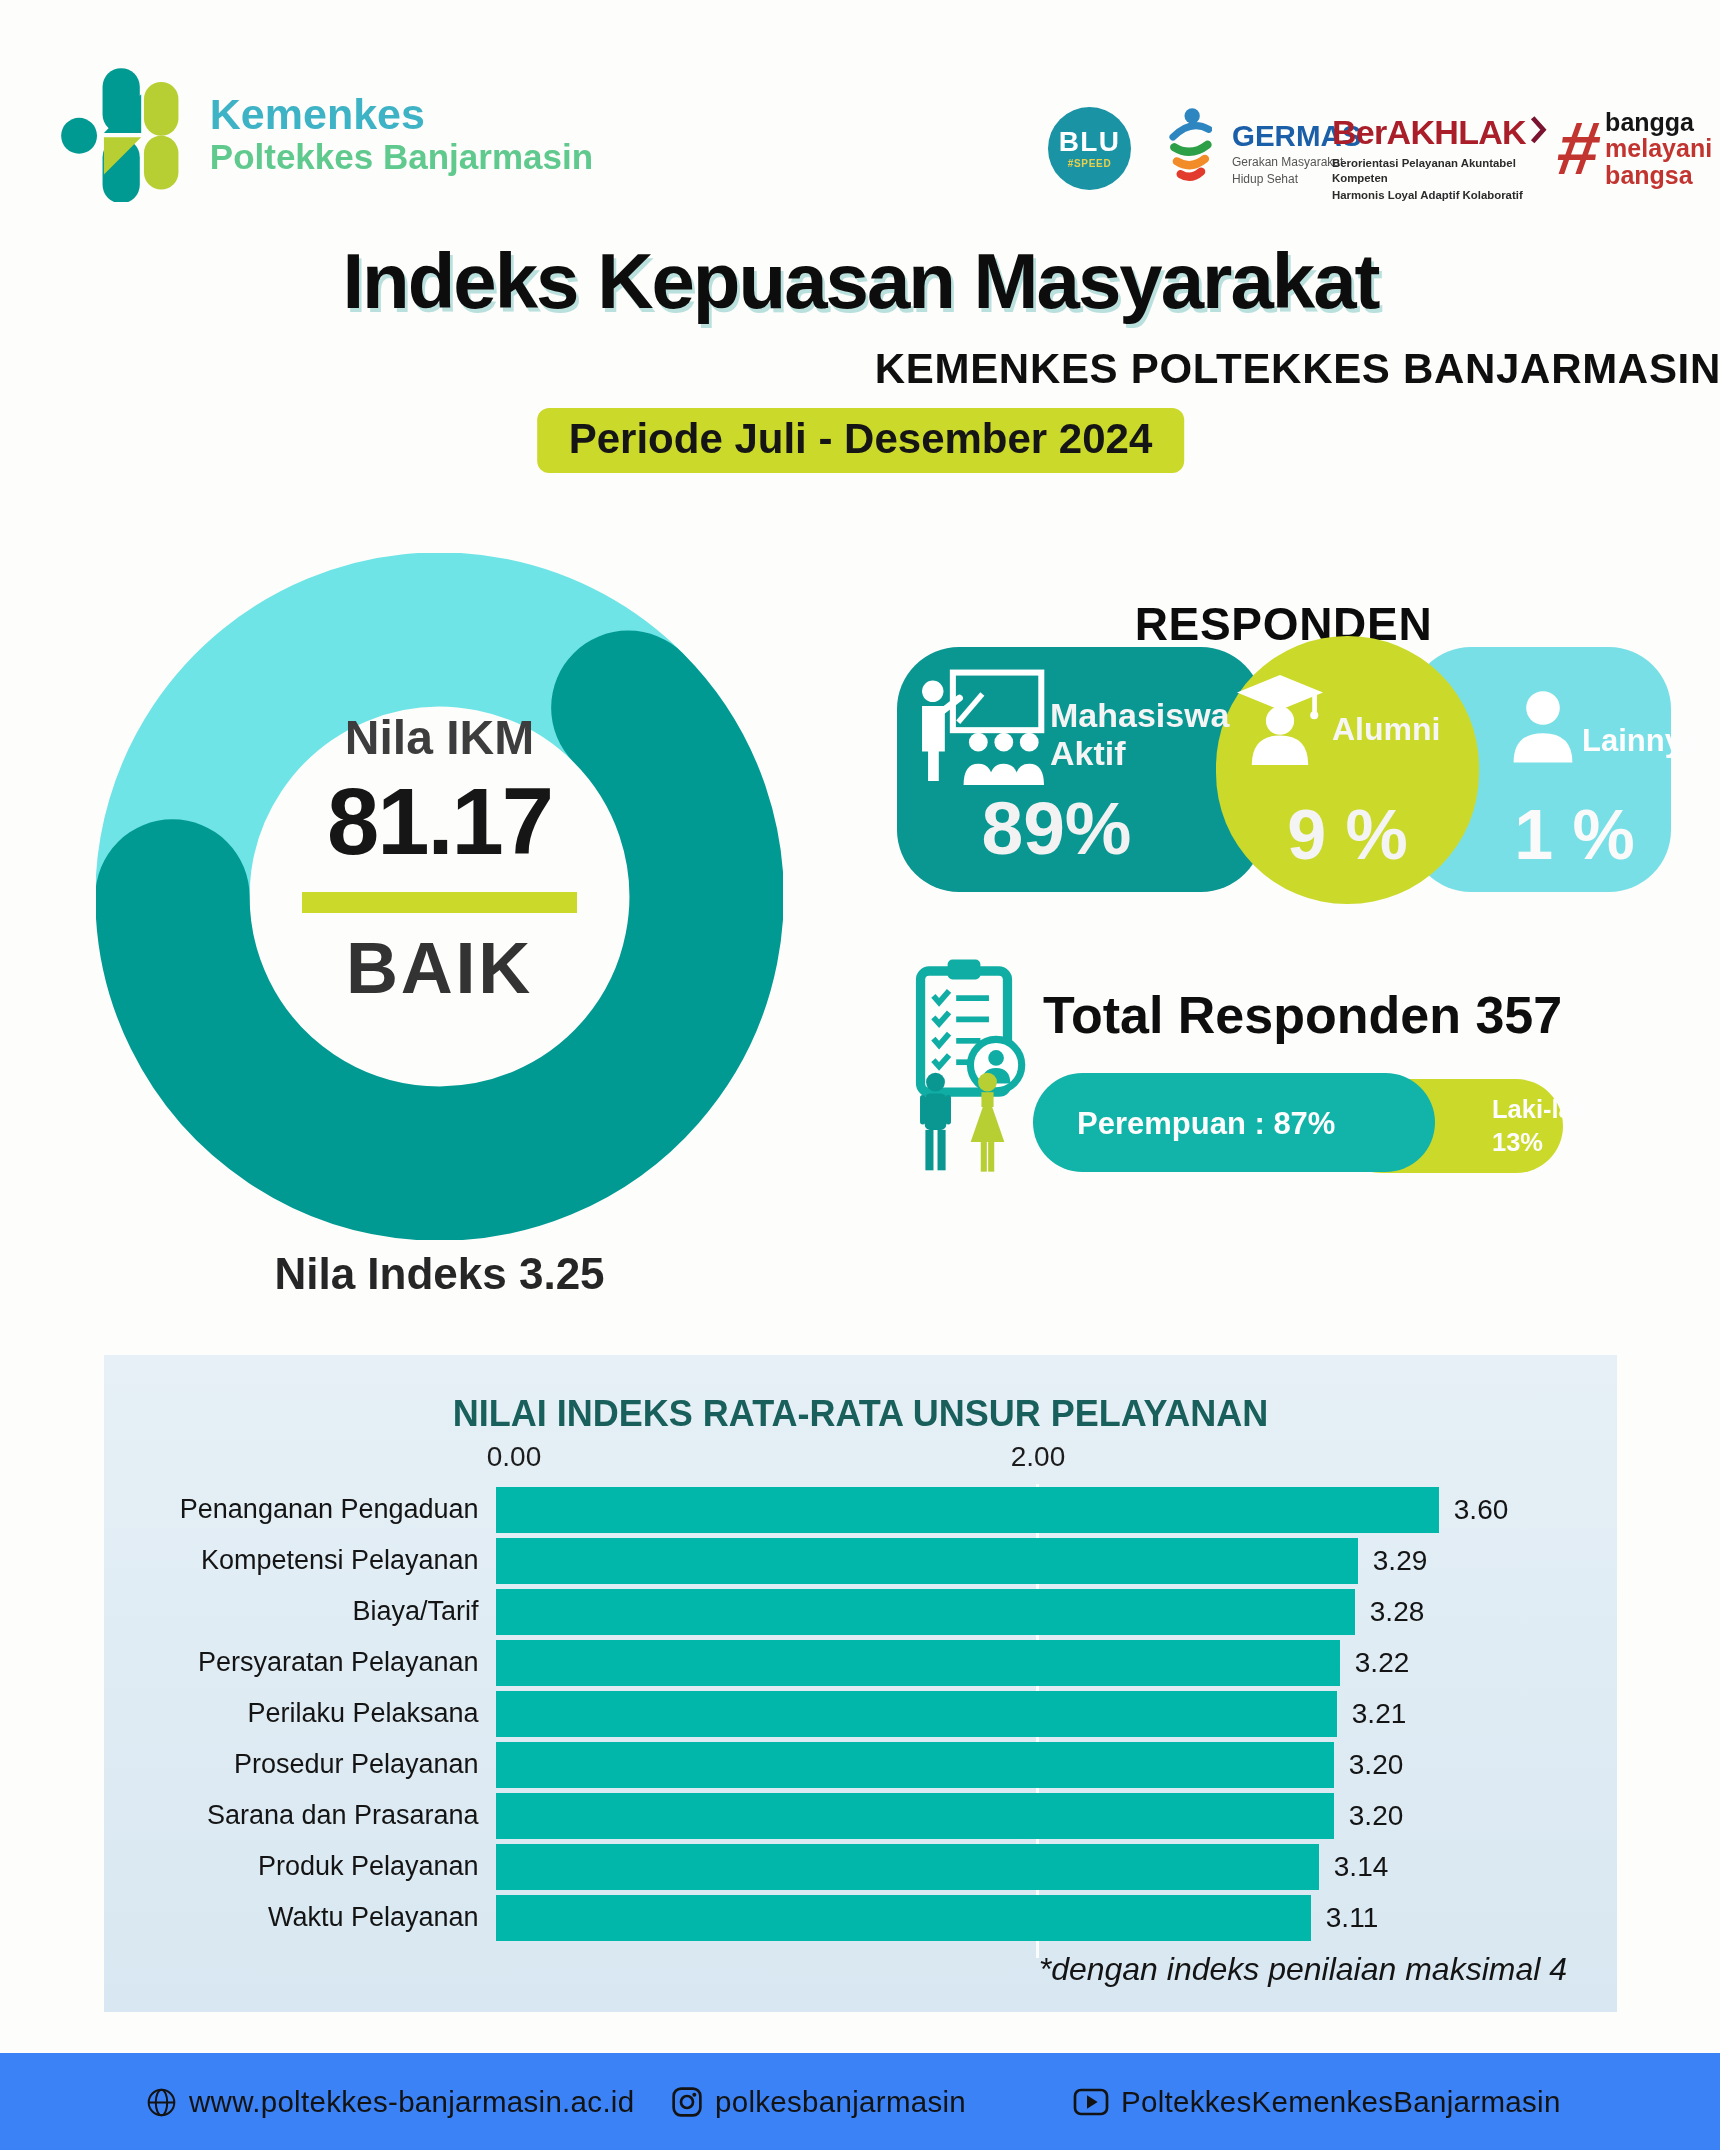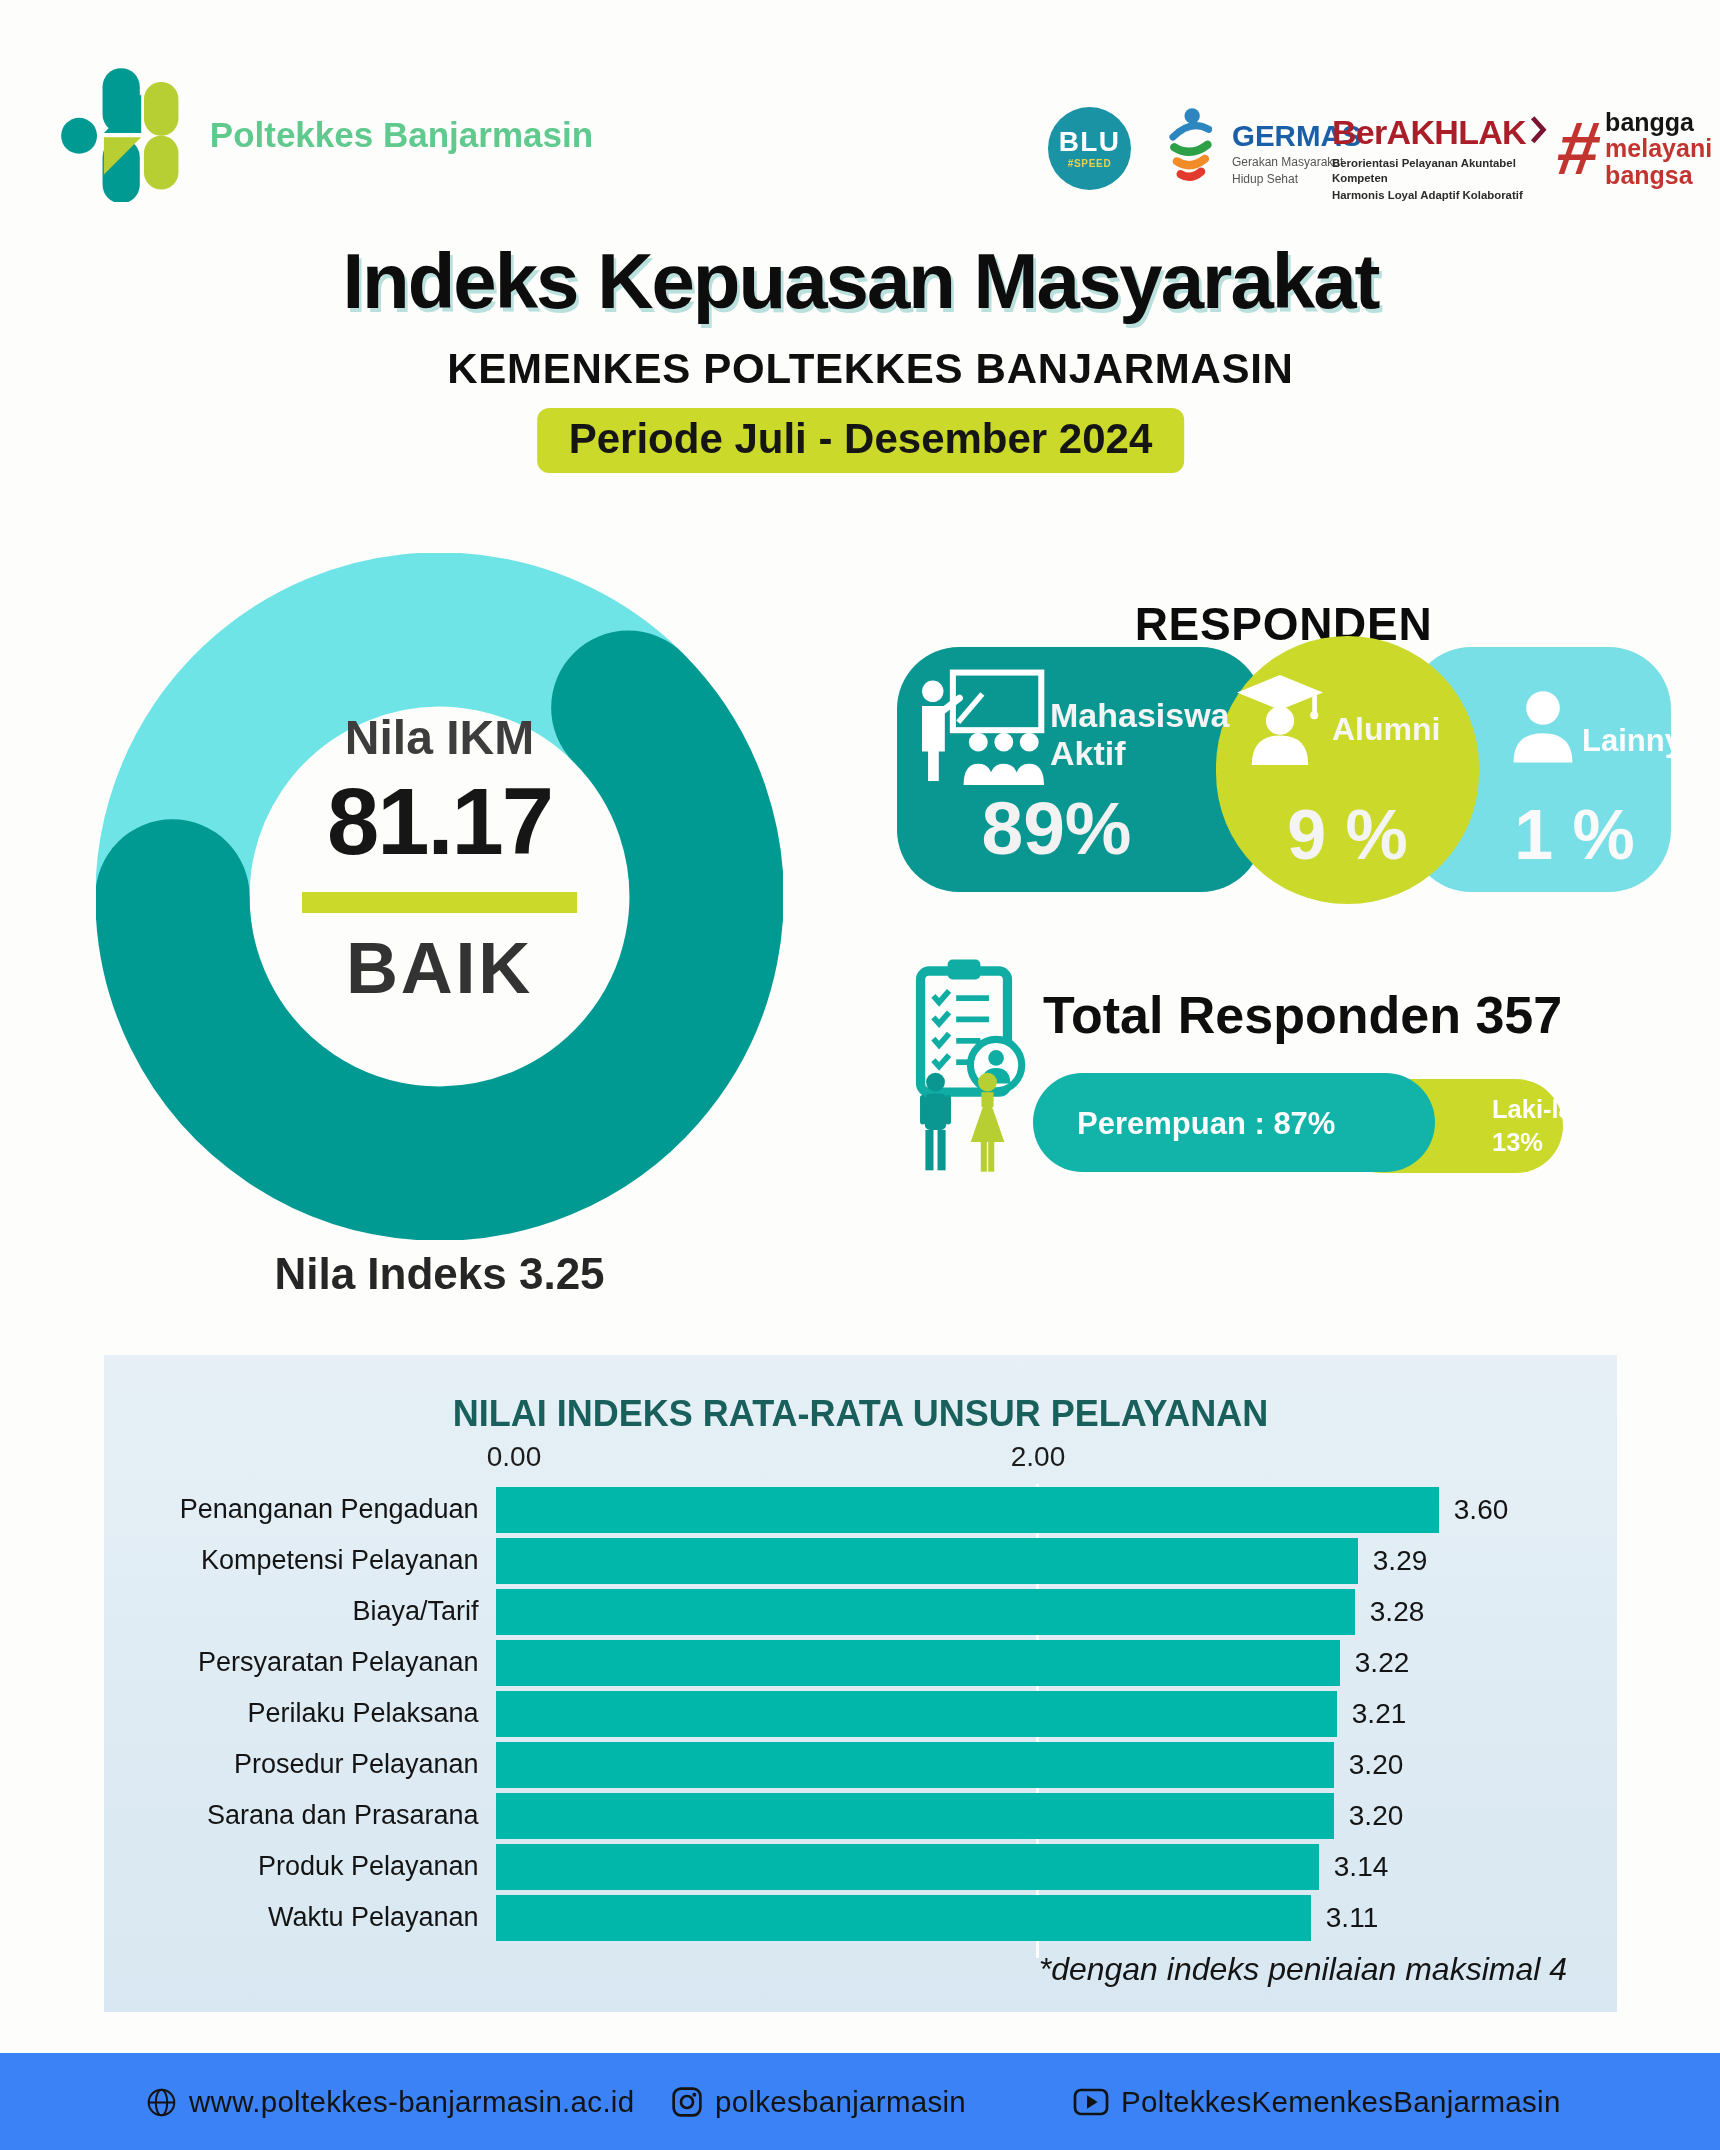--- a/index.html
+++ b/index.html
@@ -29,21 +29,21 @@
   .partner-bangga { position:absolute; left:1558px; top:109px; display:flex; align-items:center; gap:5.4px; }
   .bangga-hash { font-size:75px; font-weight:800; color:#c23430; line-height:0.85; transform:skewX(-8deg); }
   .bangga-l1 { font-size:25px; font-weight:800; color:#151515; line-height:1.05; }
   .bangga-l2 { font-size:25px; font-weight:800; color:#c23430; line-height:1.05; }
   .bangga-l3 { font-size:25px; font-weight:800; color:#c23430; line-height:1.05; }
 
   
   .title-main { position:absolute; left:0; top:236px; width:100%; text-align:center;
     font-size:78px; font-weight:800; letter-spacing:-2px; color:#0d0d0d;
     text-shadow:2.7px 4px 0 #b9e0dc; }
-  .title-sub { position:absolute; left:0; top:345px; width:100%; text-align:center;
+  .title-sub { position:absolute; left:0; top:345px; width:100%; text-align:right;
     font-size:42px; font-weight:800; letter-spacing:0.7px; color:#0f0f0f;padding-left:20px; }
   .period-badge { position:absolute; left:50%; transform:translateX(-50%); top:408px;
     background:#cbd92b; border-radius:12px; padding:6.7px 32px 10.7px 32px;
     font-size:42px; font-weight:800; color:#151515; }
 
   
   .donut-wrap { position:absolute; left:96px; top:553px; width:687px; height:687px; }
   .donut-center { position:absolute; left:96px; top:710px; width:687px; text-align:center; }
   .ikm-label { font-size:48px; font-weight:800; color:#3d3d3d; }
   .ikm-value { font-size:94px; font-weight:800; color:#161616; letter-spacing:-2px; margin-top:2.7px; }
@@ -113,20 +113,21 @@
     <svg width="138" height="138" viewBox="0 0 200 200">
       <rect x="6" y="78" width="52" height="52" rx="26" fill="#009a93"></rect>
       <rect x="66" y="6" width="54" height="94" rx="27" fill="#009a93"></rect>
       <rect x="66" y="108" width="54" height="94" rx="27" fill="#009a93"></rect>
       <rect x="126" y="26" width="50" height="78" rx="25" fill="#b8cf33"></rect>
       <rect x="126" y="104" width="50" height="78" rx="25" fill="#b8cf33"></rect>
       <polygon points="122,44 122,100 68,100" fill="#009a93"></polygon>
       <polygon points="68,106 122,106 68,160" fill="#b8cf33"></polygon>
     </svg>
     <div class="brand-text">
+      <div class="brand-line1">Kemenkes</div>
       <div class="brand-line2">Poltekkes Banjarmasin</div>
     </div>
   </div>
 
   <div class="partner-blu">
     <div class="blu-name">BLU</div>
     <div class="blu-sub">#SPEED</div>
   </div>
 
   <div class="partner-germas">

